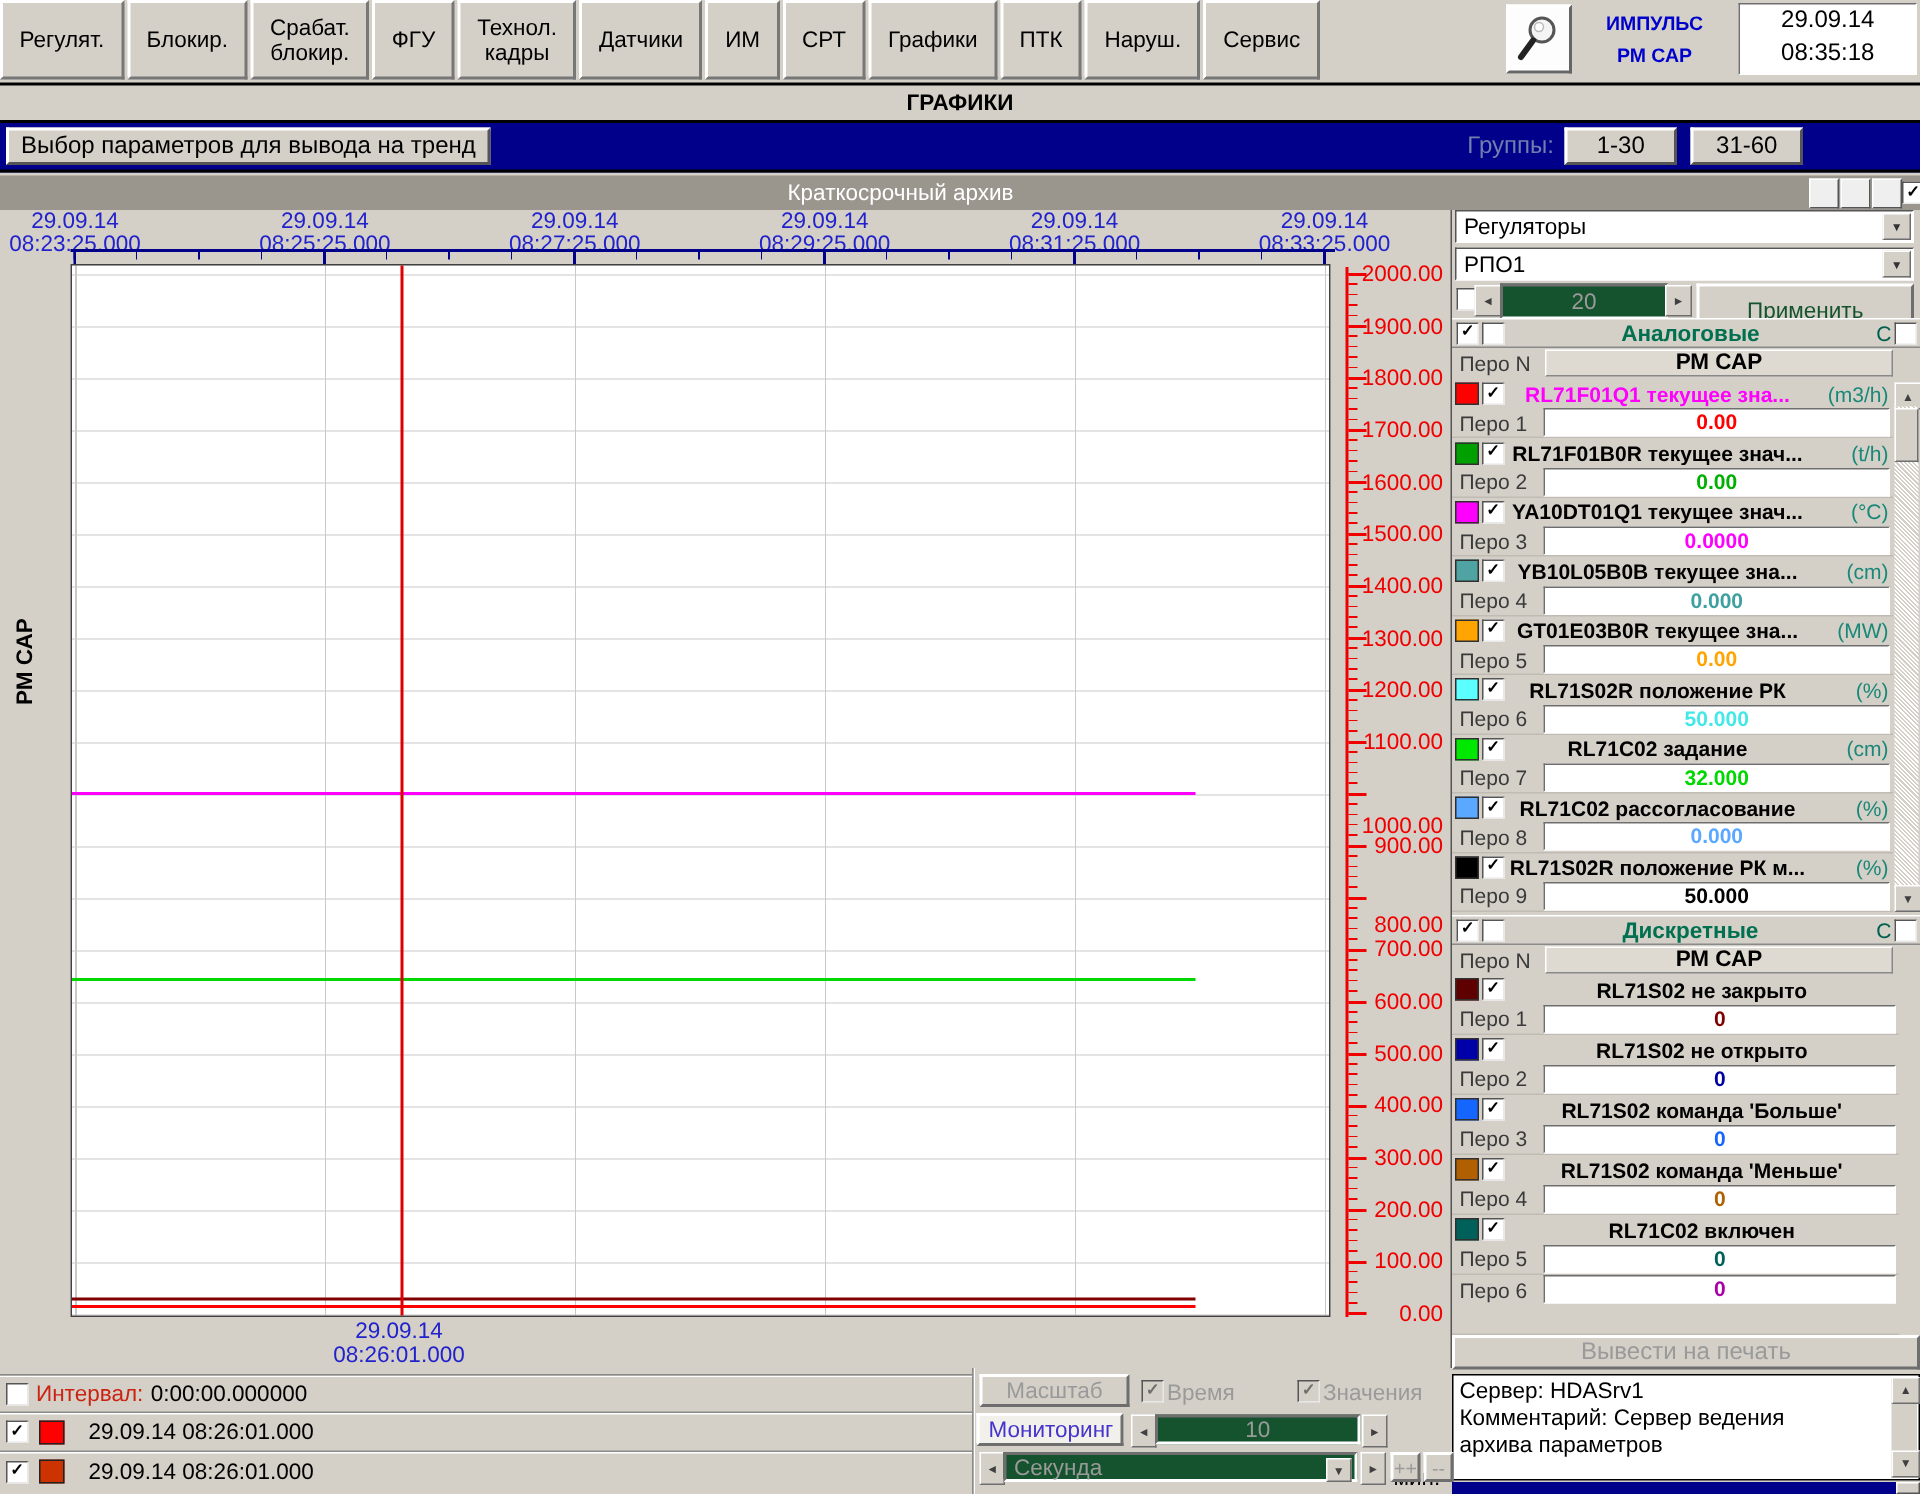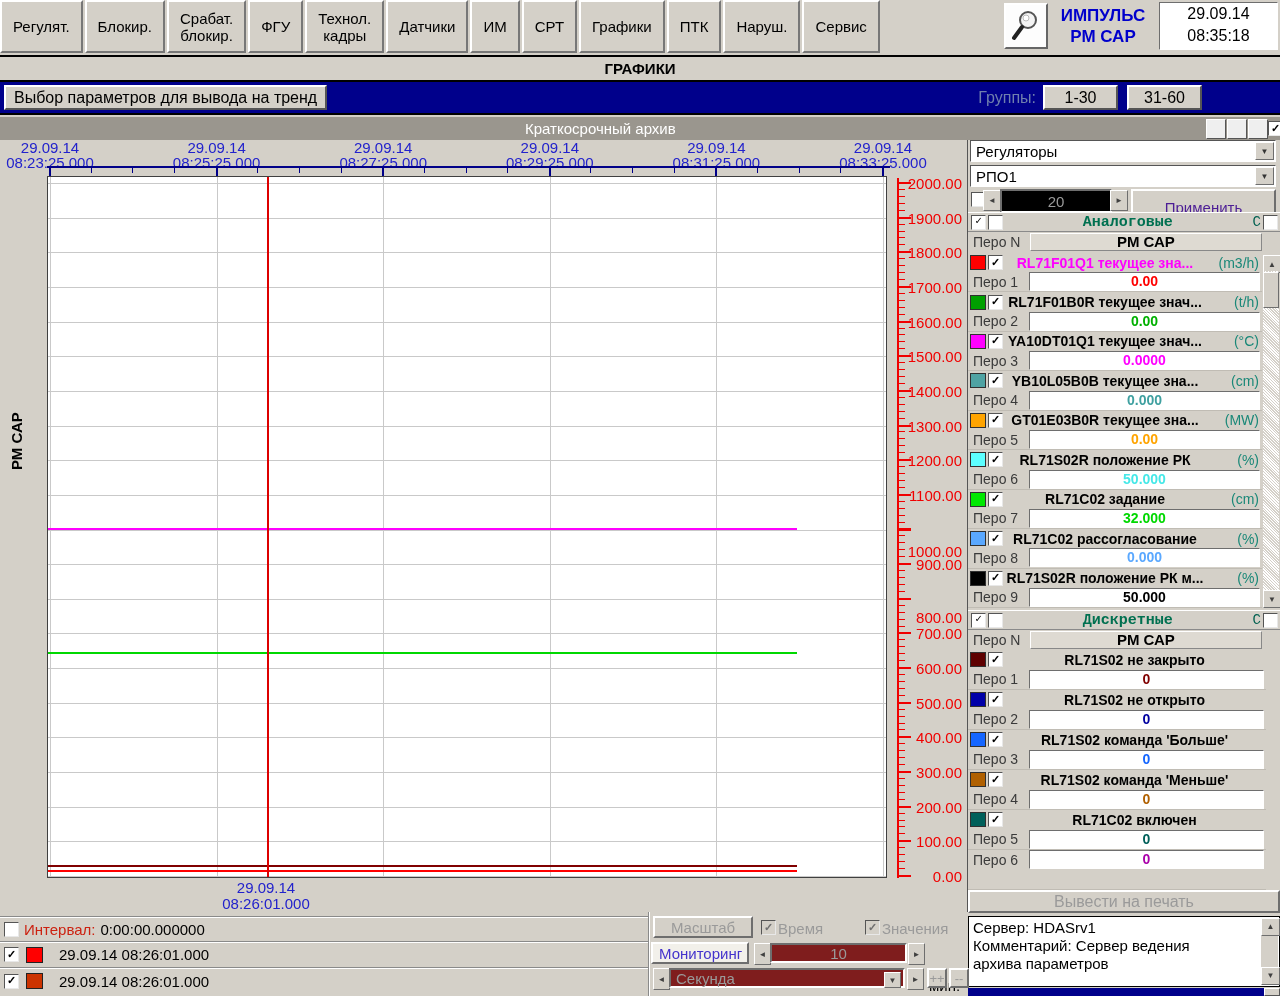--- a/index.html
+++ b/index.html
@@ -13,21 +13,21 @@
   .arrbtn{display:inline-flex;align-items:center;justify-content:center;background:#d4d0c8;
       border:1px solid;border-color:#fff #6e6e6e #6e6e6e #fff;font-size:8px;color:#404040;flex:none;}
   .hatch{background-image:repeating-linear-gradient(45deg,#ffffff 0 1px,#d4d0c8 1px 2px);}
 
   
   .menubar{position:absolute;left:0;top:0;width:1280px;height:53px;display:flex;align-items:stretch;background:#d4d0c8;}
   .menu-item{display:flex;align-items:center;justify-content:center;text-align:center;padding:0 11px;margin-right:2px;
       font-size:15px;color:#000;background:#d4d0c8;border:2px solid;border-color:#ffffff #777 #777 #ffffff;white-space:pre-line;line-height:17px;}
   .zoom-btn{position:absolute;left:1004px;top:3px;width:44px;height:46px;background:#fdfdfd;
       border:2px solid;border-color:#fff #666 #666 #fff;display:flex;align-items:center;justify-content:center;padding:0;}
-  .logo{position:absolute;left:1048px;top:5px;width:110px;text-align:center;color:#0000cc;font-weight:bold;font-size:17px;line-height:21px;}
+  .logo{position:absolute;left:1048px;top:5px;width:110px;text-align:center;color:#0000cc;font-weight:bold;font-size:13px;line-height:21px;}
   .clock{position:absolute;left:1159px;top:2px;width:117px;height:46px;background:#fff;
       border:1px solid;border-color:#6e6e6e #fff #fff #6e6e6e;text-align:center;font-size:16px;line-height:22px;color:#000;}
 
   
   .titlebar{position:absolute;left:0;top:55px;width:1280px;height:27px;background:#d4d0c8;border-top:2px solid #000;border-bottom:2px solid #000;
       display:flex;align-items:center;justify-content:center;font-size:15px;font-weight:bold;color:#000;box-sizing:border-box;}
   .bluebar{position:absolute;left:0;top:82px;width:1280px;height:33px;background:#00008b;border-bottom:2px solid #000;box-sizing:border-box;}
   .sel-btn{position:absolute;left:4px;top:3px;height:25px;padding:0 8px;font-size:16px;color:#000;background:#d4d0c8;
       border:2px solid;border-color:#fff #555 #555 #fff;}
   .groups-label{position:absolute;right:244px;top:7px;color:#6f7fae;font-size:16px;}
@@ -64,25 +64,25 @@
   .cursor-lab{position:absolute;transform:translateX(-50%);text-align:center;color:#2222cc;font-size:15px;line-height:16px;top:740px;white-space:nowrap;}
 
   
   .panel{position:absolute;left:968px;top:140px;width:312px;height:856px;background:#d4d0c8;}
   .combo{position:absolute;left:2px;width:306px;height:22px;background:#fff;border:1px solid;border-color:#555 #fff #fff #555;
       font-size:15px;color:#000;display:flex;align-items:center;padding-left:5px;box-sizing:border-box;}
   .combo .dd{position:absolute;right:1px;top:1px;bottom:1px;width:17px;background:#d4d0c8;border:1px solid;border-color:#fff #6e6e6e #6e6e6e #fff;
       display:flex;align-items:center;justify-content:center;font-size:8px;color:#333;}
   .spinrow{position:absolute;left:0;top:49px;width:312px;height:22px;}
   .spinrow .fld{position:absolute;left:32px;top:0;width:108px;height:20px;border:2px solid;border-color:#6e6e6e #fff #fff #6e6e6e;
-      background:#000000;color:#9a9a9a;font-size:15px;display:flex;align-items:center;justify-content:center;}
+      background:#14532d;color:#9a9a9a;font-size:15px;display:flex;align-items:center;justify-content:center;}
   .apply{position:absolute;left:163px;top:0;width:145px;height:36px;background:#d4d0c8;border:2px solid;border-color:#fff #6e6e6e #6e6e6e #fff;
-      color:#4c1d95;font-size:15px;box-sizing:border-box;}
+      color:#14532d;font-size:15px;box-sizing:border-box;}
   .sechdr{position:absolute;left:0;width:312px;height:20px;background:#d4d0c8;border-top:1px solid #fff;border-bottom:1px solid #8a8a8a;
-      display:flex;align-items:center;box-sizing:border-box;font-family:Liberation Mono, monospace;}
+      display:flex;align-items:center;box-sizing:border-box;}
   .sechdr .title{flex:1;text-align:center;font-size:15px;font-weight:bold;color:#007050;}
   .sechdr .c{font-size:14px;color:#006050;margin-right:2px;}
   .penhdr{position:absolute;left:0;width:312px;height:19px;}
   .penhdr .pn{position:absolute;left:5px;top:1px;font-size:14px;color:#3a3a3a;}
   .penhdr .st{position:absolute;left:62px;top:0;width:232px;height:18px;background:#dedad2;border:1px solid;border-color:#fff #888 #888 #fff;
       box-sizing:border-box;text-align:center;font-size:15px;font-weight:bold;color:#000;line-height:16px;}
   .rows{position:absolute;left:0;display:grid;}
   .prow{position:relative;border-bottom:1px solid #c0bcb4;}
   .prow-name{display:flex;align-items:center;height:50%;}
   .swatch{width:16px;height:15px;margin-left:2px;border:1px solid #303030;box-sizing:border-box;flex:none;}
@@ -108,21 +108,21 @@
 
   
   .bottombar{position:absolute;left:0;top:912px;width:968px;height:84px;background:#d4d0c8;}
   .brow{position:absolute;left:0;width:648px;border-top:1px solid #8a8a8a;box-shadow:0 1px 0 #fff inset;display:flex;align-items:center;font-size:15px;}
   .brow .cb{margin-left:4px;}
   .bswatch{width:17px;height:16px;margin-left:7px;border:1px solid #222;box-sizing:border-box;}
   .ctrlzone{position:absolute;left:648px;top:0;width:320px;height:84px;border-left:1px solid #8a8a8a;box-shadow:1px 0 0 #fff inset;}
   .ctl-btn{position:absolute;background:#d4d0c8;border:2px solid;border-color:#fff #6e6e6e #6e6e6e #fff;font-size:15px;box-sizing:border-box;}
   .dis-txt{color:#9a9a9a;}
   .mon{color:#4433cc;background:#f2f0ea;}
-  .fld2{position:absolute;background:#7f1d1d;border:2px solid;border-color:#6e6e6e #fff #fff #6e6e6e;color:#9a9a9a;font-size:15px;
+  .fld2{position:absolute;background:#14532d;border:2px solid;border-color:#6e6e6e #fff #fff #6e6e6e;color:#9a9a9a;font-size:15px;
       display:flex;align-items:center;justify-content:center;box-sizing:border-box;}
   .lbl{position:absolute;font-size:15px;color:#000;}
   .dis-lbl{position:absolute;font-size:15px;color:#9a9a9a;}
 </style>
 </head>
 <body>
 
 <div class="screen">
 
   <div class="menubar">

